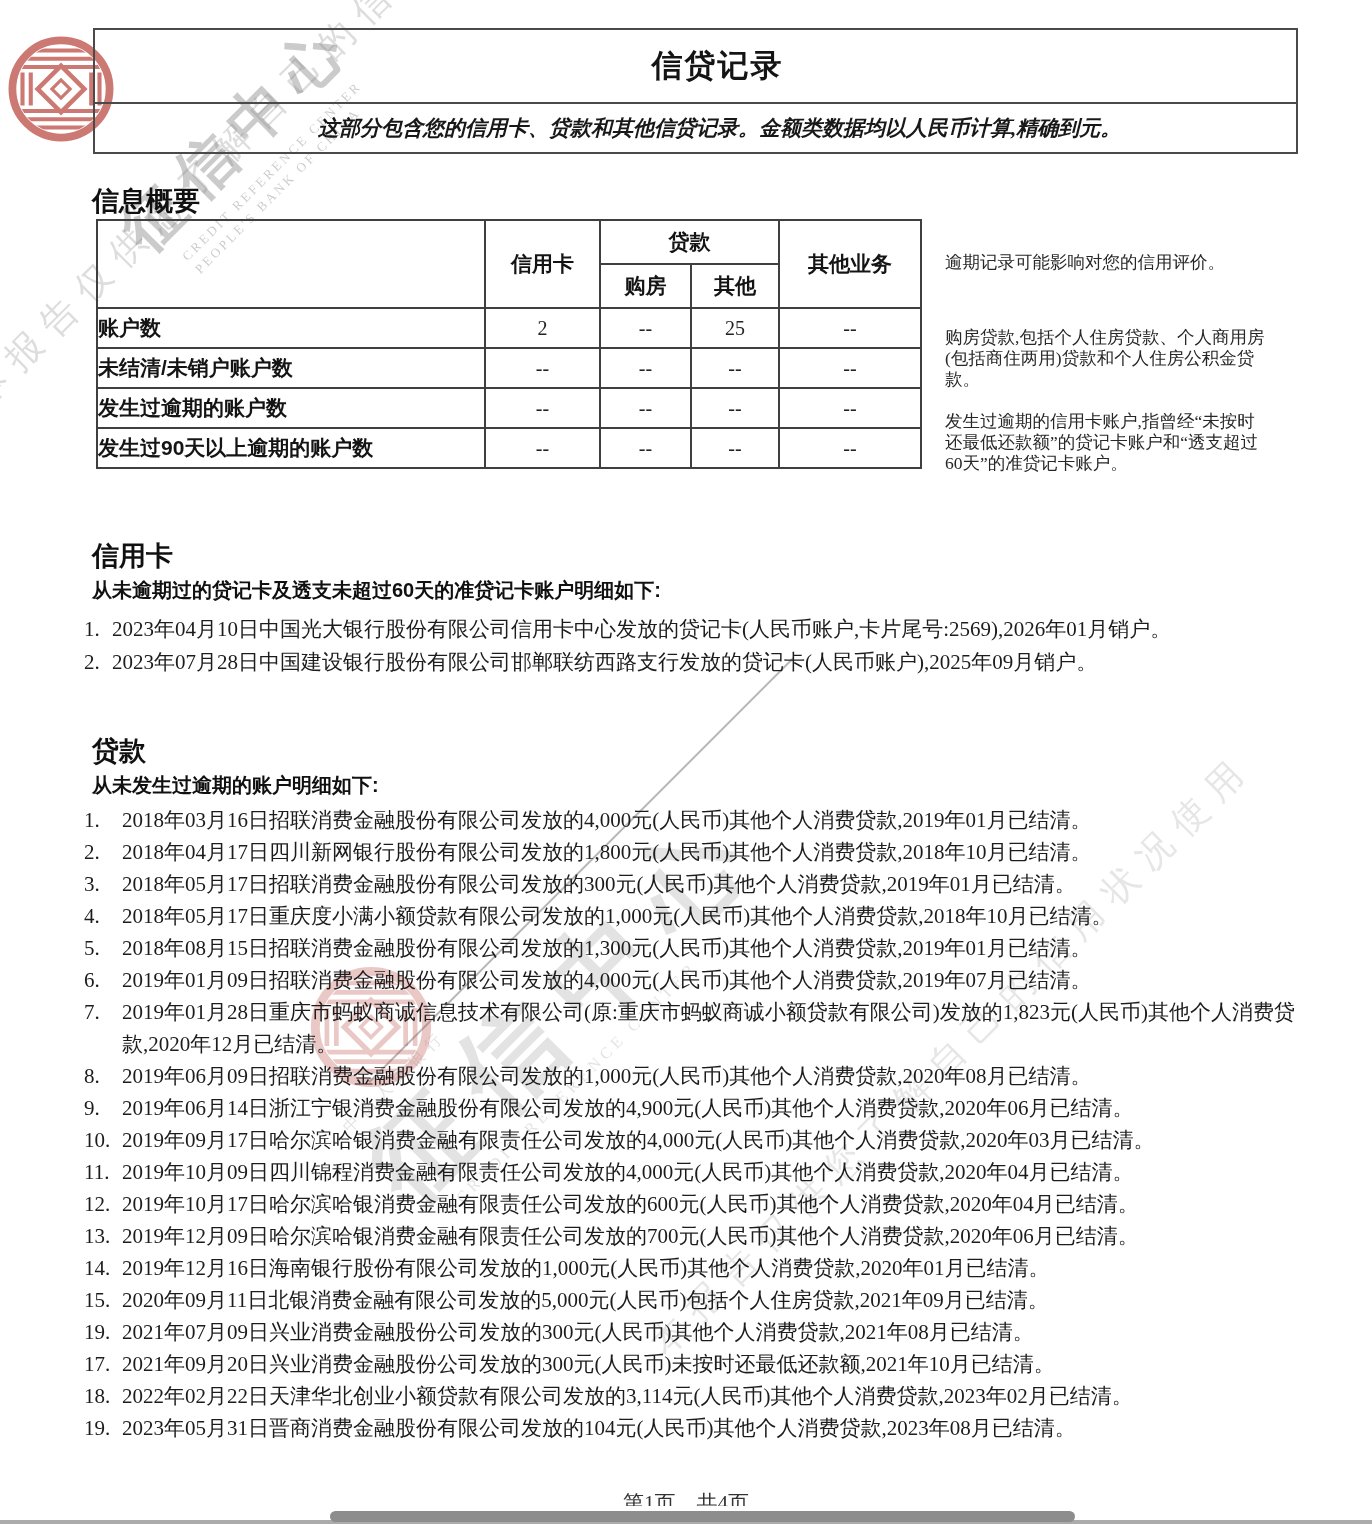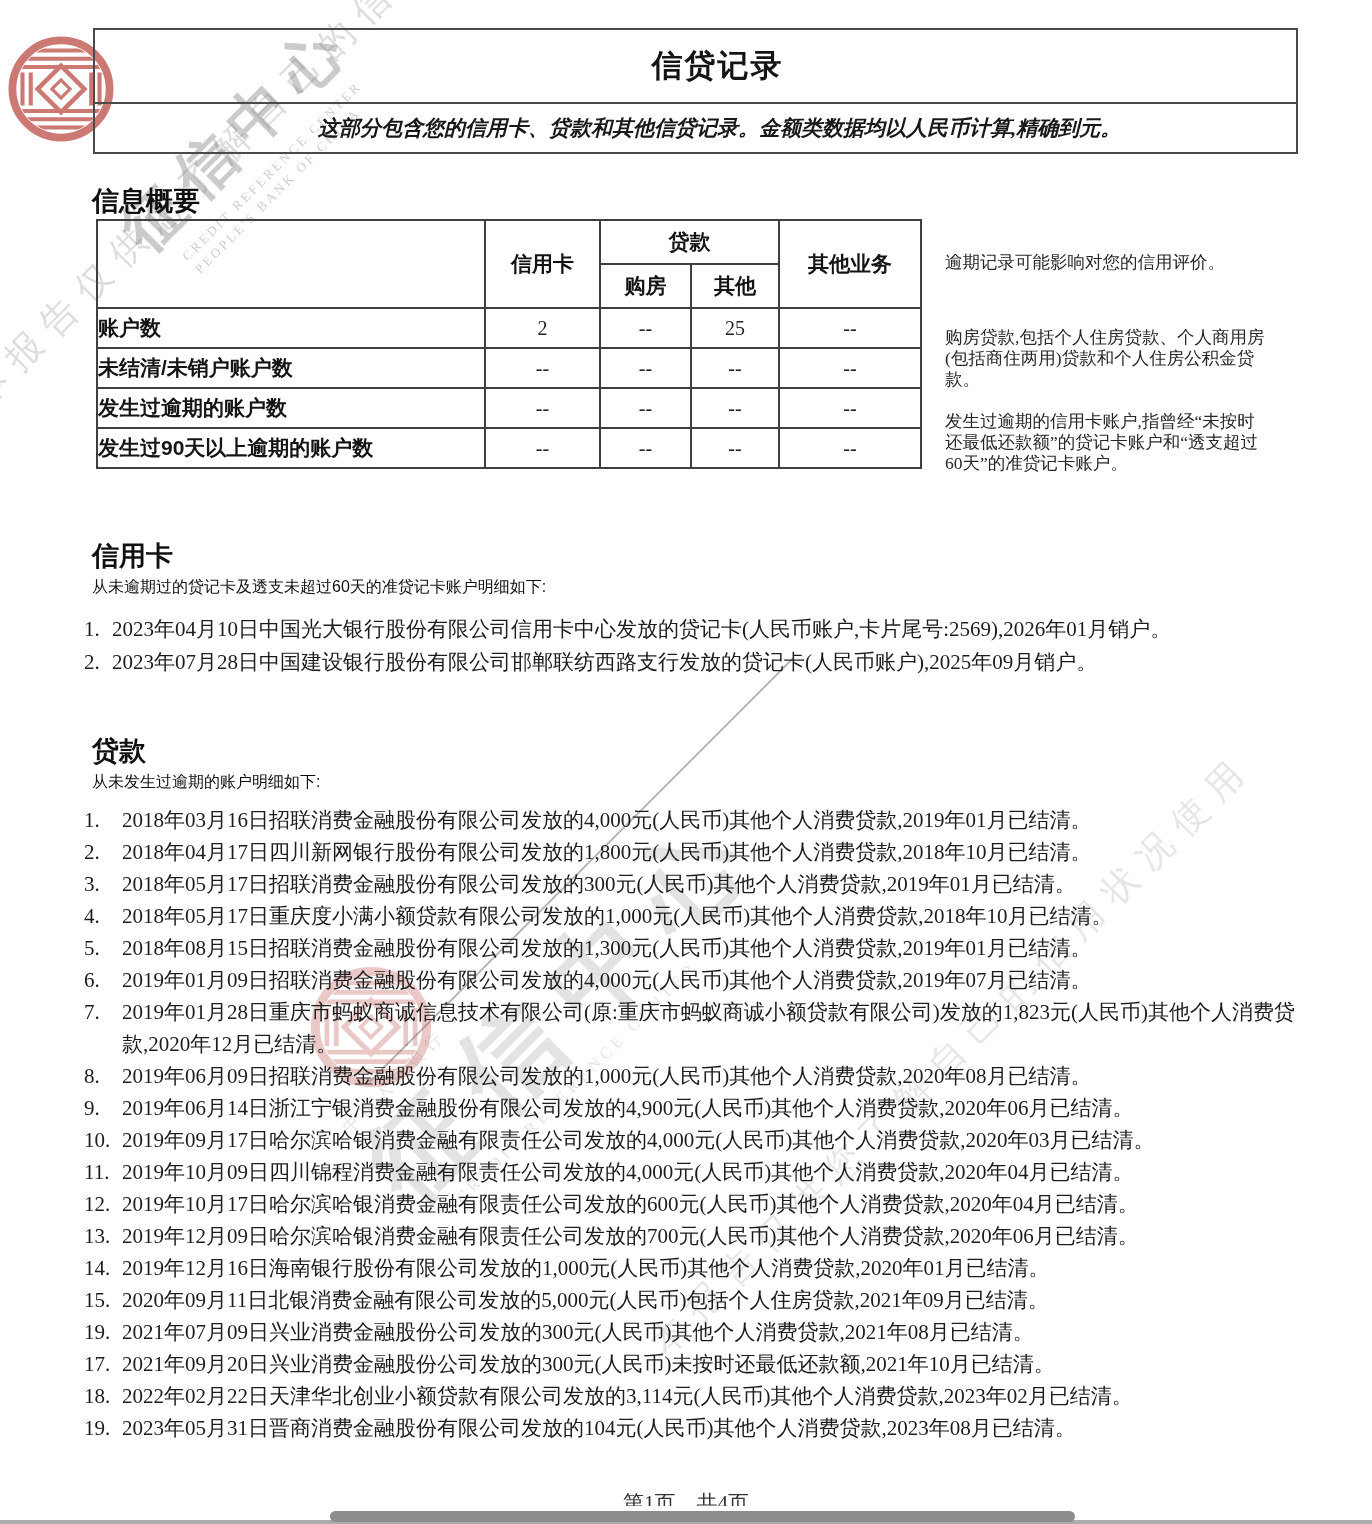--- a/index.html
+++ b/index.html
@@ -43,21 +43,21 @@
   
   .sec-heading { position:absolute; left:92px; z-index:1;
     font-family:"Liberation Sans","DejaVu Sans",sans-serif;
     font-weight:bold; font-size:27px; color:#101010; }
   .h-summary { top:183px; }
   .h-cc      { top:538px; }
   .h-loan    { top:733px; }
 
   .intro { position:absolute; left:92px; z-index:1;
     font-family:"Liberation Sans","DejaVu Sans",sans-serif;
-    font-weight:normal; font-size:16px; color:#101010; }
+    font-weight:bold; font-size:20px; color:#101010; }
   .intro-cc   { top:577px; }
   .intro-loan { top:772px; }
 
   
   table.summary { position:absolute; left:96px; top:219px; z-index:1;
     border-collapse:collapse; table-layout:fixed; }
   table.summary th, table.summary td { border:2px solid #3f3f3f; padding:0; }
   table.summary th {
     font-family:"Liberation Sans","DejaVu Sans",sans-serif;
     font-weight:bold; font-size:21px; color:#141414; text-align:center; }

